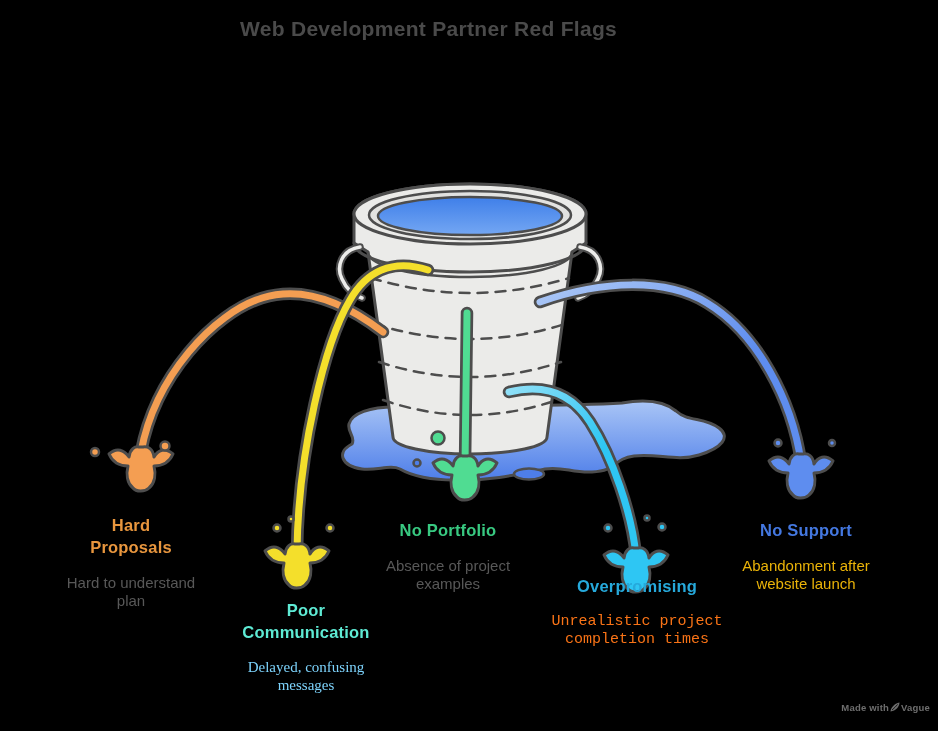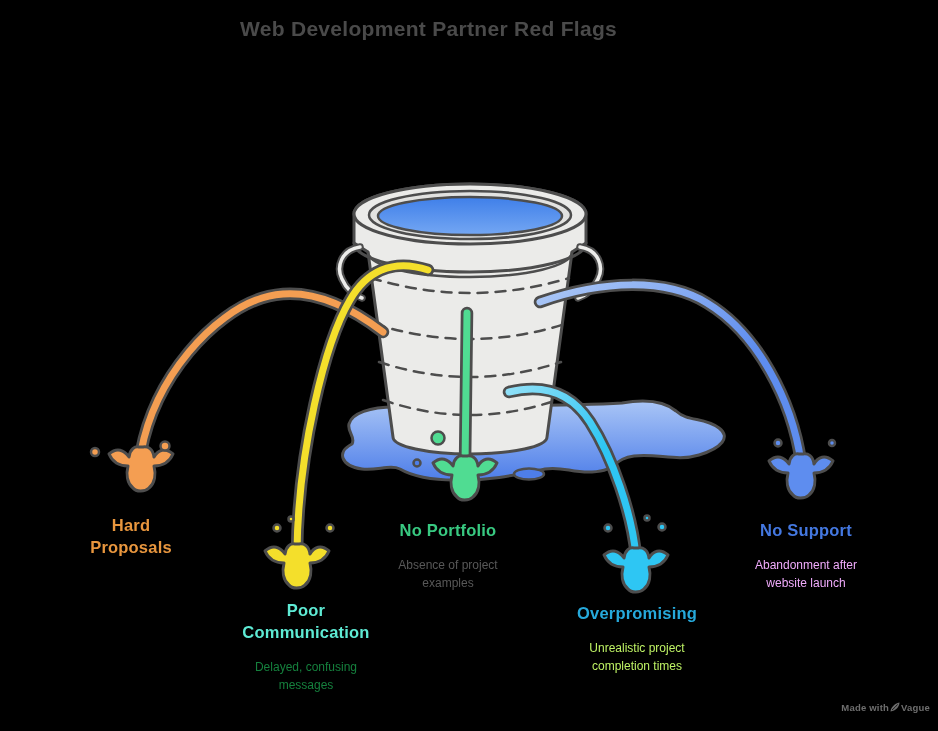--- a/index.html
+++ b/index.html
@@ -19,27 +19,27 @@
   .flag-label {
     position:absolute;
     transform:translateX(-50%);
     text-align:center;
   }
   .flag-title {
     font-size:16.5px; font-weight:bold; line-height:22px;
     white-space:pre-line; letter-spacing:0.2px;
   }
   .flag-desc {
-    font-size:12px; line-height:17.5px; margin-top:16px;
+    font-size:15px; line-height:17.5px; margin-top:16px;
     white-space:pre-line;
   }
   #flag-0 { left:131px; top:514px; }
   #flag-1 { left:306px; top:599px; }
   #flag-2 { left:448px; top:519px; }
-  #flag-3 { left:637px; top:602px; }
+  #flag-3 { left:637px; top:575px; }
   #flag-4 { left:806px; top:519px; }
   .watermark {
     position:absolute; right:8px; bottom:18px;
     display:flex; align-items:center; 
     font-size:9.5px; font-weight:600; letter-spacing:0.2px;
   }
   .watermark svg { display:block; }
 </style>
 </head>
 <body>
@@ -151,40 +151,42 @@
         <circle cx="832" cy="443" r="3"></circle>
     </g>
   </g>
 </svg>
 
 <div class="main-title" style="color: rgb(74, 74, 74);">Web Development Partner Red Flags</div>
 
 <div class="flag-label" id="flag-0">
   <div class="flag-title" style="color: rgb(232, 150, 62);">Hard
 Proposals</div>
+  <div class="flag-desc" style="color: rgb(88, 88, 88);">Hard to understand
+plan</div>
 </div>
 <div class="flag-label" id="flag-1">
   <div class="flag-title" style="color: #5eead4;">Poor
 Communication</div>
-  <div class="flag-desc" style="color: #15803d;">Delayed, confusing
+  <div class="flag-desc" style="color: #7dd3fc; font-family: Liberation Serif, serif;">Delayed, confusing
 messages</div>
 </div>
 <div class="flag-label" id="flag-2">
   <div class="flag-title" style="color: rgb(56, 201, 129);">No Portfolio</div>
   <div class="flag-desc" style="color: rgb(88, 88, 88);">Absence of project
 examples</div>
 </div>
 <div class="flag-label" id="flag-3">
   <div class="flag-title" style="color: rgb(38, 169, 219);">Overpromising</div>
-  <div class="flag-desc" style="color: #bef264;">Unrealistic project
+  <div class="flag-desc" style="color: #f97316; font-family: Liberation Mono, monospace;">Unrealistic project
 completion times</div>
 </div>
 <div class="flag-label" id="flag-4">
   <div class="flag-title" style="color: rgb(68, 120, 225);">No Support</div>
-  <div class="flag-desc" style="color: #f0abfc;">Abandonment after
+  <div class="flag-desc" style="color: #eab308;">Abandonment after
 website launch</div>
 </div>
 
 <div class="watermark" style="color: rgb(110, 110, 110);">
   <span>Made with</span>
   <svg width="12" height="12" viewBox="0 0 16 16">
     <path fill="#6E6E6E" d="M2 14 C2.5 8.5 7 3.5 14 2 C13.5 8.5 9 13 2 14 Z"></path>
     <path stroke="#000" stroke-width="1" fill="none" d="M4 12 C7 9.5 9.5 7 11.5 4.5"></path>
   </svg>
   <span>Vague</span>

